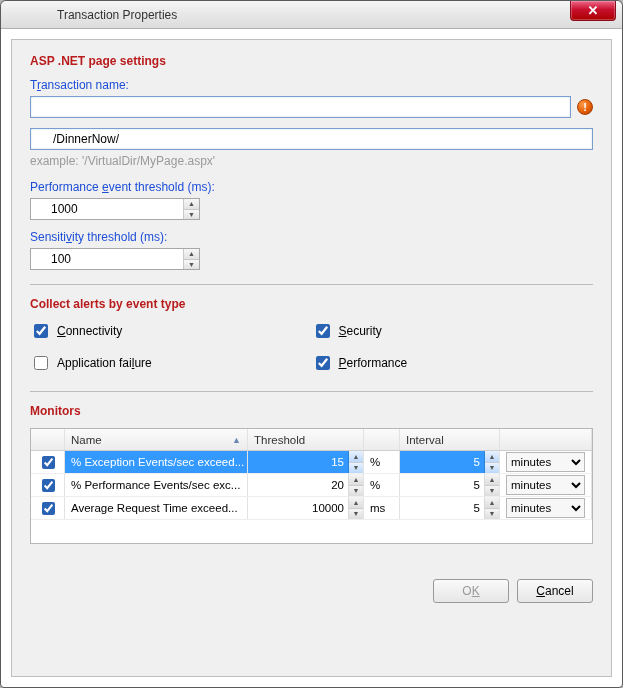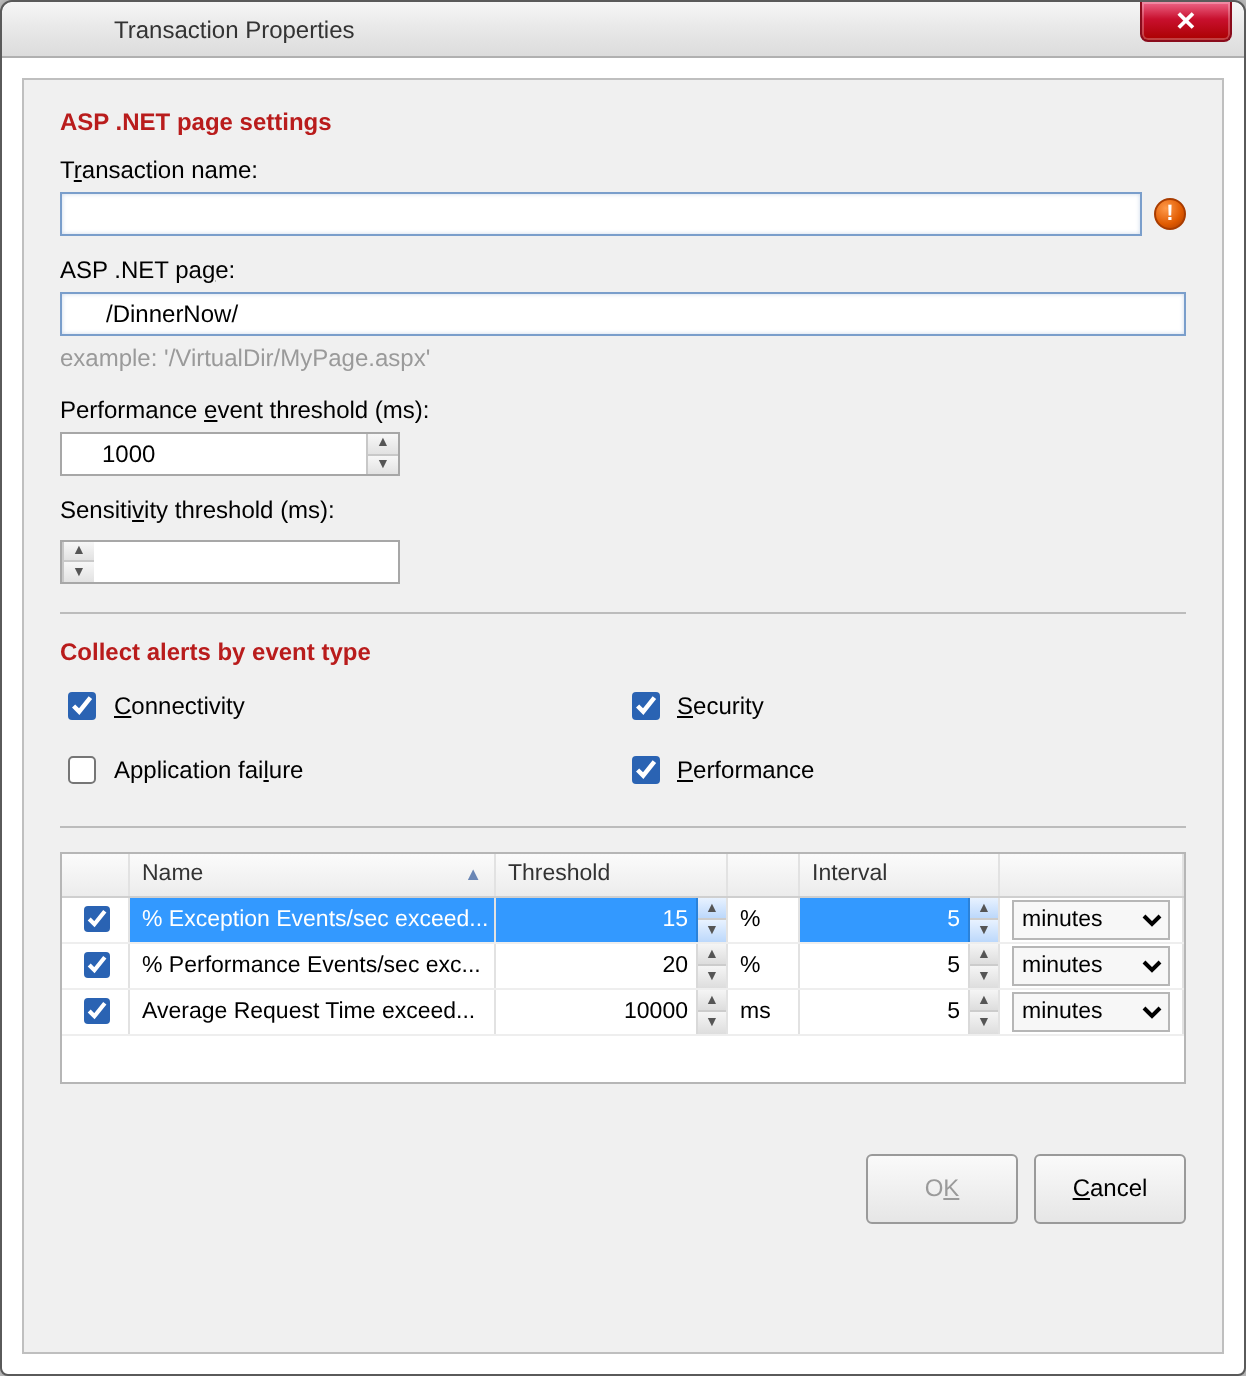--- a/index.html
+++ b/index.html
@@ -55,21 +55,21 @@
   .panel {
     flex: 1;
     border: 1px solid #bfbfbf;
     background: #f0f0f0;
     padding: 14px 18px 12px 18px;
     display: flex;
     flex-direction: column;
     overflow: hidden;
   }
   .section-title { font-weight: bold; color: #b91c1c; margin-bottom: 10px; }
-  .field-label { color: #000000; margin-bottom: 4px; display: block; }
+  .field-label { color: #1d4ed8; margin-bottom: 4px; display: block; }
   .underline { text-decoration: underline; }
   .text-input {
     width: 100%;
     height: 22px;
     border: 1px solid #7a9ecb;
     background: #fff;
     padding: 2px 4px;
     font: inherit;
     box-shadow: inset 0 0 2px rgba(122,158,203,0.4);
   }
@@ -179,21 +179,21 @@
   .cell-spin .mini-btns button:first-child { border-bottom:1px solid #ccc; }
   .col-iunit select {
     width: 100%; height: 20px; font: inherit;
     border: 1px solid #b6b6b6; background: #f7f7f7;
   }
   .footer {
     display: flex; justify-content: flex-end; gap: 8px;
     padding-top: 8px;
   }
   .btn {
-    min-width: 76px; height: 35px;
+    min-width: 76px; height: 24px;
     border: 1px solid #9a9a9a;
     background: linear-gradient(#fafafa,#e6e6e6);
     border-radius: 3px;
     font: inherit;
     cursor: pointer;
   }
   .btn:disabled { color: #9a9a9a; cursor: default; }
   .fgap { margin-bottom: 10px; }
 </style>
 </head>
@@ -215,23 +215,20 @@
       <label class="field-label">
         <span>T</span><span class="underline">r</span><span>ansaction name:</span>
       </label>
       <div class="input-row">
         <input class="text-input input-wide" type="text" value="" style="">
         <div class="err-icon">
             <span>!</span>
           </div>
       </div>
 
-      <label class="field-label">
-        <span>ASP .NET pa</span><span class="underline">g</span><span>e:</span>
-      </label>
       <input class="text-input" style="margin-bottom: 2px; padding-left: 22px;" type="text" value="/DinnerNow/">
       <div class="hint">example: '/VirtualDir/MyPage.aspx'</div>
 
       <label class="field-label">
         <span>Performance </span><span class="underline">e</span><span>vent threshold (ms):</span>
       </label>
       <div class="fgap">
         <div class="spinner-wrap">
           <input class="spinner-input" value="1000" style="">
           <div class="spinner-btns">
@@ -243,20 +240,21 @@
               </button>
           </div>
         </div>
       </div>
 
       <label class="field-label">
         <span>Sensiti</span><span class="underline">v</span><span>ity threshold (ms):</span>
       </label>
       <div>
         <div class="spinner-wrap">
+          <input class="spinner-input" value="100" style="">
           <div class="spinner-btns">
             <button class="spin-btn">
                 <span>▲</span>
               </button>
             <button class="spin-btn">
                 <span>▼</span>
               </button>
           </div>
         </div>
       </div>
@@ -279,20 +277,21 @@
           <span><span>Application fai</span><span class="underline">l</span><span>ure</span></span>
         </label>
         <label class="check-item">
           <input type="checkbox" id="chk-perf" checked="" style="">
           <span><span class="underline">P</span><span>erformance</span></span>
         </label>
       </div>
 
       <hr class="sep">
 
+      <div class="section-title">Monitors</div>
 
       <div class="monitors-box">
         <div class="mon-head">
           <div class="col-chk"></div>
           <div class="col-name">
             <span>Name</span>
             <span class="sort-arrow">▲</span>
           </div>
           <div class="col-thresh">Threshold</div>
           <div class="col-unit"></div>

